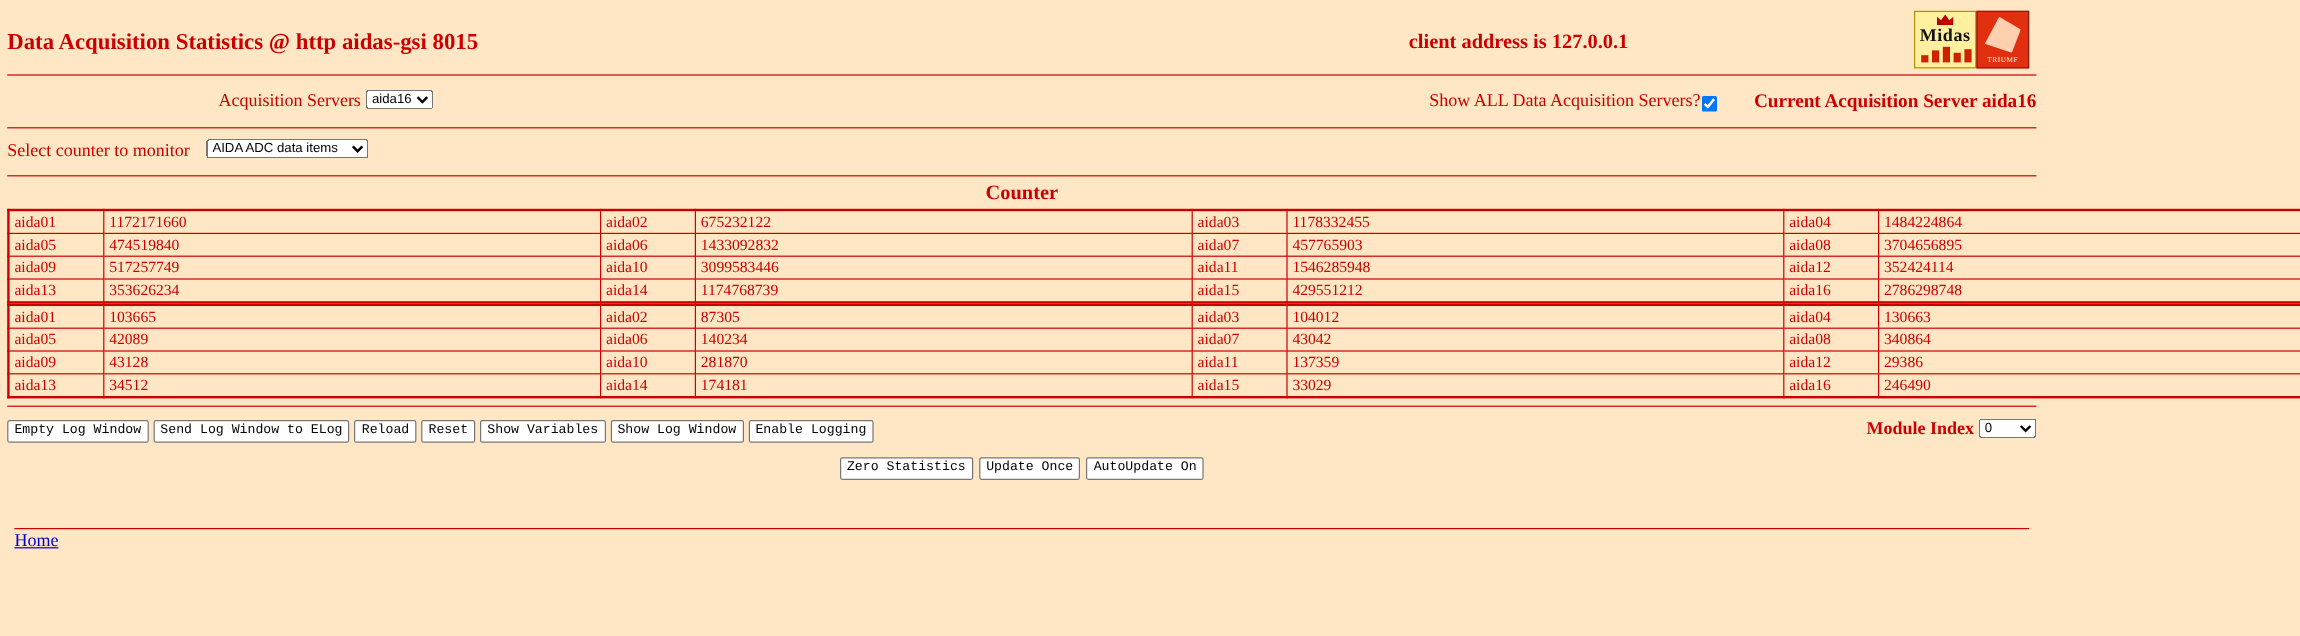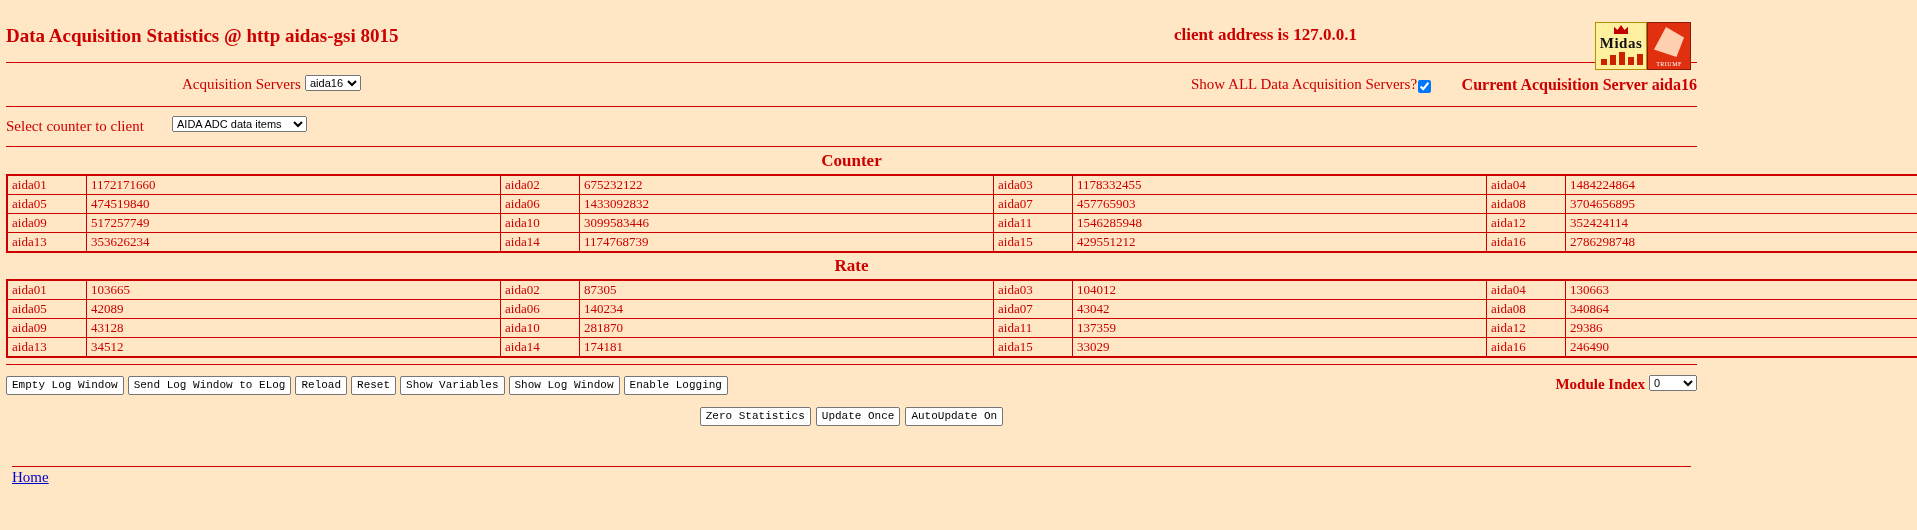--- a/index.html
+++ b/index.html
@@ -41,21 +41,21 @@
     left: 1168px;
     top: 25px;
     font-weight: bold;
     font-size: 17px;
     color: #cc0000;
     white-space: nowrap;
   }
   .logo {
     position: absolute;
     right: 2px;
-    top: 22px;
+    top: 9px;
     width: 100px;
     height: 48px;
     display: flex;
     margin-left: 14px;
   }
   .logo-midas {
     width: 52px;
     height: 48px;
     background: #fff0a0;
     border: 1px solid #b38f00;
@@ -325,21 +325,21 @@
     <select class="acq-select">
       <option>aida16</option>
     </select>
     <div class="current-server">Current Acquisition Server aida16</div>
     <div class="show-all-label">Show ALL Data Acquisition Servers?</div>
     <input class="show-all-check" type="checkbox" checked="" style="">
   </div>
   <hr class="sep">
 
   <div class="counter-row">
-    <div class="counter-label">Select counter to client</div>
+    <div class="counter-label">Select counter to monitor</div>
     <select class="counter-select">
       <option>AIDA ADC data items</option>
     </select>
   </div>
   <hr class="sep">
 
   <div class="section-title">Counter</div>
   <table class="stat">
     <tbody>
       <tr>
@@ -378,21 +378,20 @@
         <td class="name">aida14</td>
         <td class="val">1174768739</td>
         <td class="name">aida15</td>
         <td class="val">429551212</td>
         <td class="name">aida16</td>
         <td class="val">2786298748</td>
       </tr>
     </tbody>
   </table>
 
-  <div class="section-title">Rate</div>
   <table class="stat">
     <tbody>
       <tr>
         <td class="name">aida01</td>
         <td class="val">103665</td>
         <td class="name">aida02</td>
         <td class="val">87305</td>
         <td class="name">aida03</td>
         <td class="val">104012</td>
         <td class="name">aida04</td>

